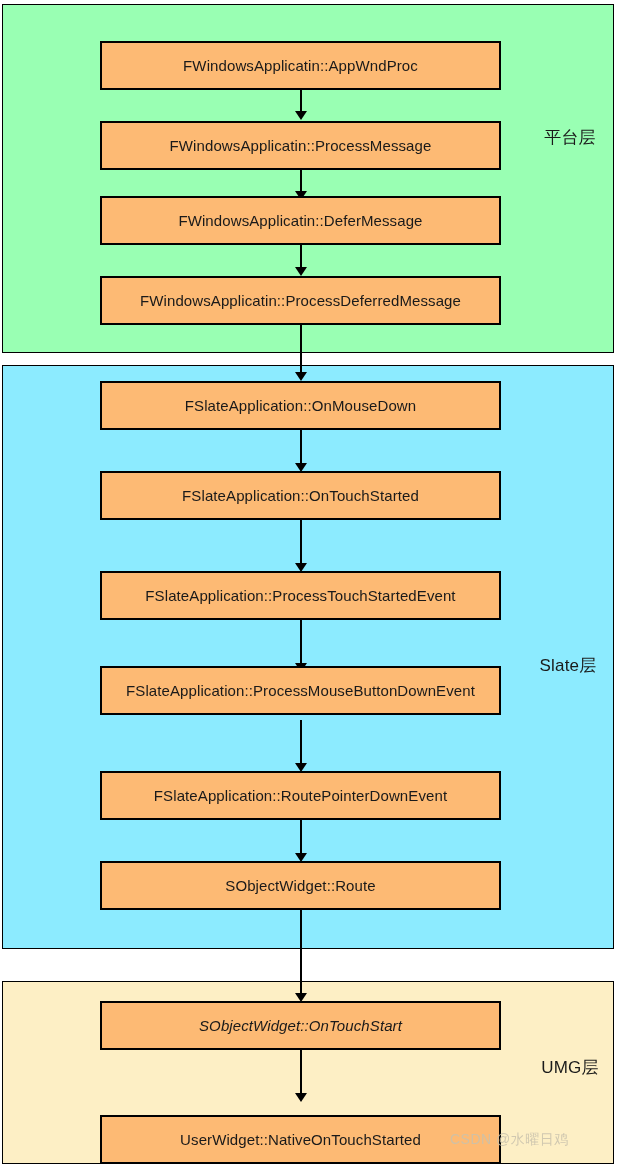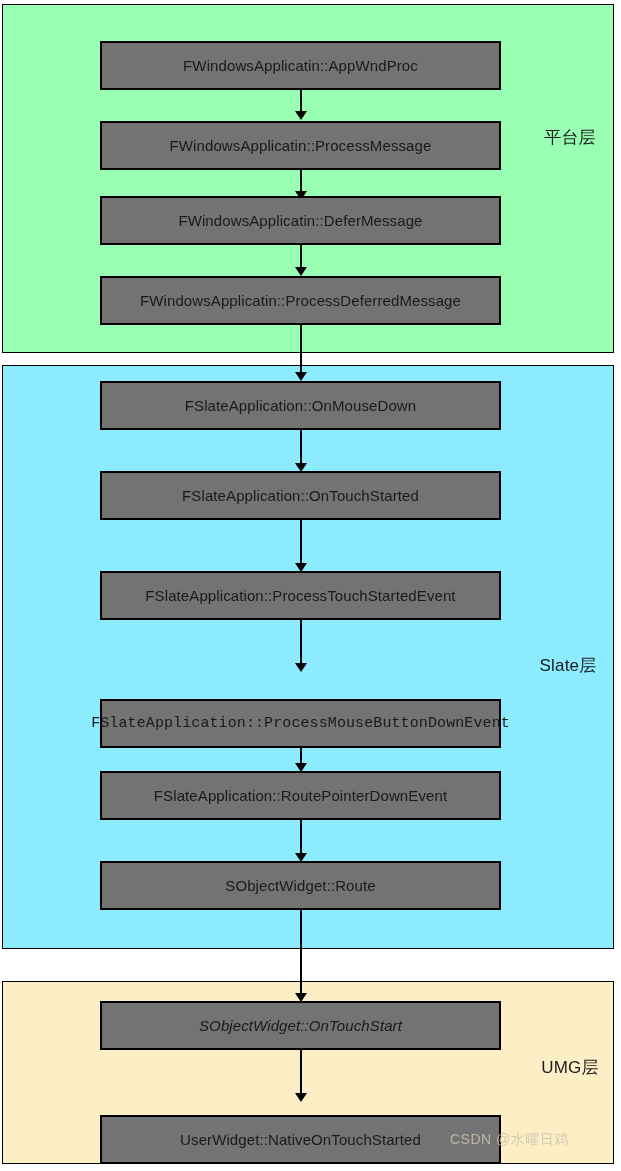--- a/index.html
+++ b/index.html
@@ -35,21 +35,21 @@
     white-space: nowrap;
     text-align: center;
     letter-spacing: 0.2px;
   }
 
   .node {
     position: absolute;
     left: 100px;
     width: 401px;
     height: 49px;
-    background: #737373;
+    background: #fdba74;
     border: 2px solid #000000;
     box-sizing: border-box;
     display: flex;
     align-items: center;
     justify-content: center;
   }
   .node-label {
     font-size: 15px;
     color: #1a1a1a;
     white-space: nowrap;
@@ -141,21 +141,21 @@
   </div>
   <div class="node" style="top:381px;">
     <span class="node-label">FSlateApplication::OnMouseDown</span>
   </div>
   <div class="node" style="top:471px;">
     <span class="node-label">FSlateApplication::OnTouchStarted</span>
   </div>
   <div class="node" style="top:571px;">
     <span class="node-label">FSlateApplication::ProcessTouchStartedEvent</span>
   </div>
-  <div class="node" style="top:699px;font-family:Liberation Mono, monospace;">
+  <div class="node" style="top:666px;">
     <span class="node-label">FSlateApplication::ProcessMouseButtonDownEvent</span>
   </div>
   <div class="node" style="top:771px;">
     <span class="node-label">FSlateApplication::RoutePointerDownEvent</span>
   </div>
   <div class="node" style="top:861px;">
     <span class="node-label">SObjectWidget::Route</span>
   </div>
   <div class="node" style="top:1001px;font-style:italic;">
     <span class="node-label">SObjectWidget::OnTouchStart</span>

